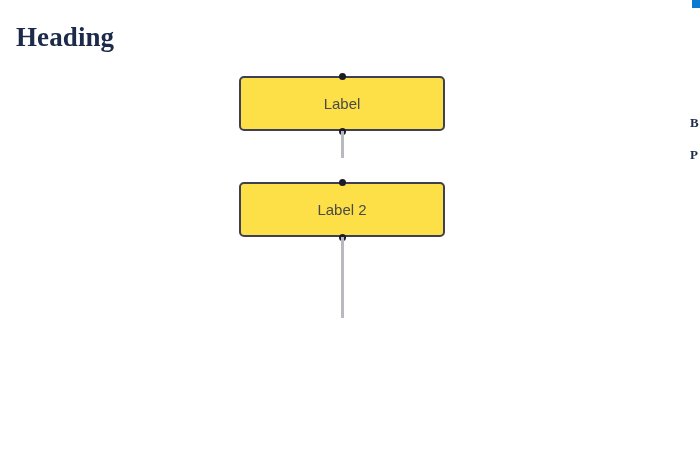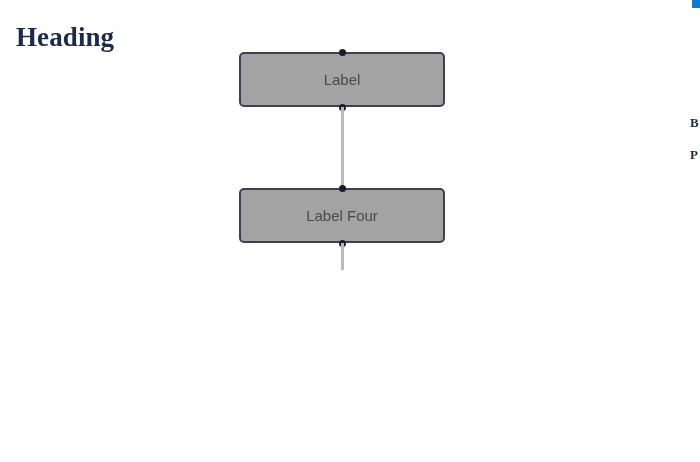--- a/index.html
+++ b/index.html
@@ -68,24 +68,25 @@
     width: 206px;
   }
 
   .flow-node {
     position: relative;
     width: 206px;
     height: 55px;
     box-sizing: border-box;
     border: 2px solid #3f3f52;
     border-radius: 5px;
-    background: #a3a3a3;
+    background: #fde047;
     display: flex;
     align-items: center;
     justify-content: center;
+    margin-top: 24px;
   }
 
   .flow-node-label {
     font-family: "Liberation Sans", sans-serif;
     font-size: 15px;
     color: #4a4a4a;
     line-height: 1;
     white-space: nowrap;
   }
 
@@ -136,35 +137,35 @@
     <div class="flow-node">
       <span class="anchor top"></span>
       <span class="flow-node-label">Label</span>
       <span class="anchor bottom"></span>
     </div>
 
     <div class="flow-link">
       <span class="link-line"></span>
     </div>
 
+    <div class="flow-node">
+      <span class="anchor top"></span>
+      <span class="flow-node-label">Label 2</span>
+      <span class="anchor bottom"></span>
+    </div>
 
     <div class="flow-link">
       <span class="link-line"></span>
     </div>
 
 
     <div class="flow-link">
       <span class="link-line"></span>
     </div>
 
-    <div class="flow-node">
-      <span class="anchor top"></span>
-      <span class="flow-node-label">Label Four</span>
-      <span class="anchor bottom"></span>
-    </div>
 
     <div class="flow-link">
       <span class="link-line"></span>
     </div>
 
 
   </div>
 
 </div>
 

